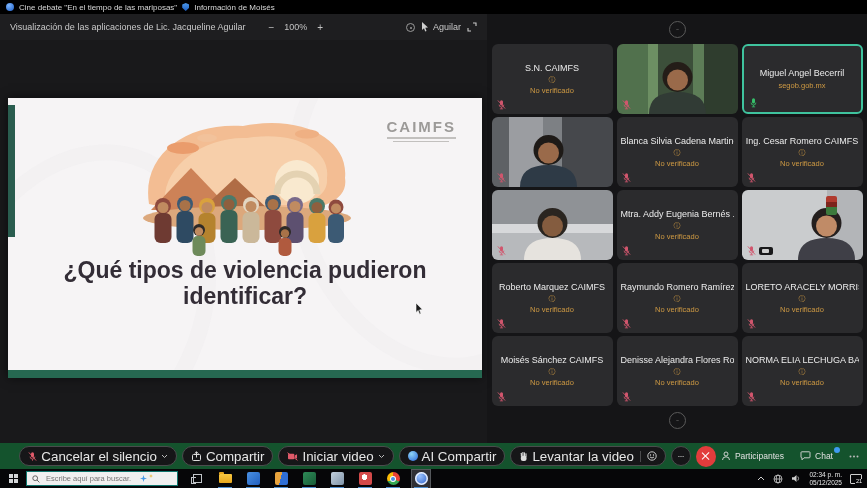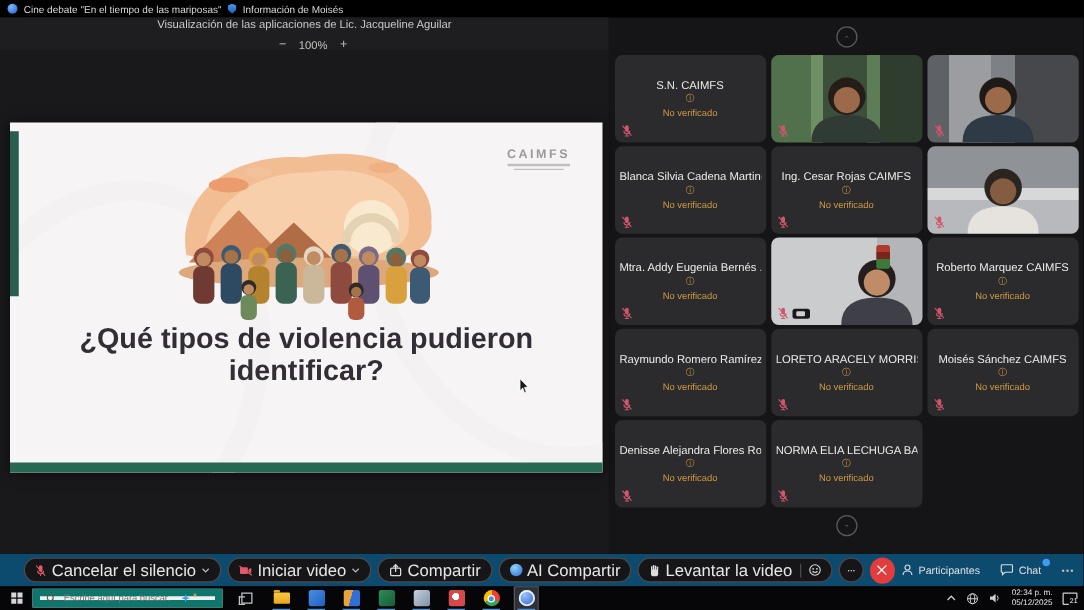--- a/index.html
+++ b/index.html
@@ -26,39 +26,39 @@
   .win-min{width:7px;height:1px;background:#bdbdbd;}
   .win-max{width:6px;height:6px;border:1px solid #bdbdbd;}
   .win-close{position:relative;width:7px;height:7px;}
   .win-close::before,.win-close::after{content:"";position:absolute;left:3px;top:0;width:1px;height:9px;background:#bdbdbd;}
   .win-close::before{transform:rotate(45deg);} .win-close::after{transform:rotate(-45deg);}
 
   
   .main{display:flex;height:429px;}
   .left-col{width:487px;display:flex;flex-direction:column;background:#1a1a1c;}
   .share-toolbar{height:26px;background:#1e1e20;display:flex;align-items:center;padding:0 10px;
-                 font-size:9px;color:#c9c9c9;gap:6px;flex-direction:column;}
+                 font-size:9px;color:#c9c9c9;gap:6px;}
   .st-title{white-space:nowrap;}
   .zoom-group{display:flex;align-items:center;gap:7px;margin-left:14px;color:#c2c2c2;}
   .zoom-btn{padding:0 3px;font-size:10px;color:#c2c2c2;}
   .st-spacer{flex:1;}
   .tool-ic{display:flex;align-items:center;gap:4px;color:#c9c9c9;}
   .ring-ic{width:9px;height:9px;border:1px solid #9a9a9a;border-radius:50%;position:relative;}
   .ring-ic::after{content:"";position:absolute;left:3px;top:3px;width:2px;height:2px;background:#9a9a9a;border-radius:50%;}
 
   .stage{flex:1;position:relative;background:#19191b;}
   .slide{position:absolute;left:8px;top:58px;width:474px;height:280px;background:#f6f4f5;overflow:hidden;
          box-shadow:0 0 10px rgba(0,0,0,.55);}
   .wm{position:absolute;border:16px solid #efedf0;border-radius:50%;opacity:.5;}
   .wm1{width:260px;height:340px;left:-60px;top:40px;transform:rotate(25deg);}
   .wm2{width:280px;height:360px;right:-90px;top:-80px;transform:rotate(-20deg);}
   .green-side{position:absolute;left:0;top:7px;width:7px;height:132px;background:#2a5d4f;}
   .green-bottom{position:absolute;left:0;bottom:0;width:100%;height:8px;background:#266851;}
   .caimfs{position:absolute;right:26px;top:20px;text-align:center;color:#9c9a98;font-weight:bold;
-          font-size:10px;letter-spacing:2px;}
+          font-size:15px;letter-spacing:2px;}
   .caimfs .l1,.caimfs .l2{height:1.5px;background:#c2c0be;margin-top:2px;}
   .caimfs .l2{width:80%;margin-left:10%;}
   .illus{position:absolute;left:127px;top:8px;width:220px;height:150px;}
   .slide-title{position:absolute;left:0;right:0;top:160px;text-align:center;font-size:23px;font-weight:800;
                color:#332d36;line-height:1.12;padding:0 30px;}
   .year-badge{position:absolute;left:16px;bottom:18px;display:flex;align-items:center;gap:5px;}
   .yb-text{color:#8c2f39;line-height:1;}
   .yb-year{font-size:15px;font-weight:800;letter-spacing:1px;}
   .yb-small{font-size:5.5px;margin:1px 0;}
   .yb-line{font-size:9px;font-weight:bold;}
@@ -92,21 +92,21 @@
   .v-office-light{--hair:#2a2520;--head:#845c3f;--body:#e6e3de;
     background:linear-gradient(180deg,#8f9296 0 48%,#d7d8da 48% 62%,#b7b9bc 62%);}
   .v-room-bright{--hair:#241f1e;--head:#c08b67;--body:#3f3f47;
     background:linear-gradient(90deg,#caccce 0 70%,#b3b5b8 70%);}
   .v-room-bright .sil{transform:translateX(24px);}
   .v-room-bright::before{content:"";position:absolute;right:26px;top:6px;width:11px;height:19px;
     background:linear-gradient(#b03a2e 0 30%,#7c241c 30% 60%,#3c7a3c 60%);border-radius:2px;z-index:1;}
   .v-office-dark .sil{transform:translateX(-4px);}
 
   
-  .controlbar{height:26px;background:#0c4a6e;display:flex;align-items:center;padding:0 8px;gap:5px;font-size:8.5px;}
+  .controlbar{height:26px;background:#14532d;display:flex;align-items:center;padding:0 8px;gap:5px;font-size:8.5px;}
   .cb-spacer{width:160px;}
   .pill{display:flex;align-items:center;gap:4px;height:20px;padding:0 8px;border:1px solid #4b4b4d;
         border-radius:10px;background:#161618;color:#e6e6e6;white-space:nowrap;}
   .pill .divider{width:1px;height:11px;background:#4b4b4d;margin:0 2px;}
   .more-circle{width:20px;height:20px;border:1px solid #4b4b4d;border-radius:50%;background:#161618;
                display:flex;align-items:center;justify-content:center;}
   .end-btn{width:21px;height:21px;border-radius:50%;background:#e23c3c;display:flex;align-items:center;
            justify-content:center;border:none;}
   .end-x{position:relative;width:8px;height:8px;}
   .end-x::before,.end-x::after{content:"";position:absolute;left:3.5px;top:-1px;width:1.4px;height:10px;background:#fff;}
@@ -114,21 +114,21 @@
   .cb-right{margin-left:auto;display:flex;align-items:center;gap:16px;color:#e0e0e0;}
   .cb-item{display:flex;align-items:center;gap:4px;}
   .chat-wrap{position:relative;}
   .chat-dot{position:absolute;top:-4px;right:-7px;width:6px;height:6px;border-radius:50%;background:#3f9bf0;}
 
   
   .taskbar{height:19px;background:#060608;display:flex;align-items:center;}
   .start{width:26px;height:19px;display:flex;align-items:center;justify-content:center;}
   .win-logo{display:grid;grid-template-columns:4px 4px;grid-template-rows:4px 4px;gap:1px;}
   .win-logo span{background:#d4d6d8;}
-  .searchbox{width:152px;height:15px;background:#f0f0f0;border:6px solid #0f766e;display:flex;align-items:center;
+  .searchbox{width:152px;height:15px;background:#f0f0f0;border:1px solid #0f766e;display:flex;align-items:center;
              gap:4px;padding:0 5px;}
   .searchbox input{border:none;background:transparent;outline:none;font-size:7.5px;color:#444;width:92px;
                    font-family:"Liberation Sans",sans-serif;}
   .spark{display:inline-block;width:7px;height:7px;background:#4a9be8;
          clip-path:polygon(50% 0,62% 38%,100% 50%,62% 62%,50% 100%,38% 62%,0 50%,38% 38%);}
   .spark.s2{width:4px;height:4px;background:#e8b73a;margin-left:-2px;margin-top:-5px;}
   .tb-apps{display:flex;align-items:center;gap:10px;margin-left:10px;}
   .tb-app{position:relative;width:18px;height:18px;display:flex;align-items:center;justify-content:center;}
   .tb-app.running::after{content:"";position:absolute;bottom:-1px;left:2px;right:2px;height:2px;background:#4f8fd0;}
   .tb-app.active-app{background:#303034;outline:1px solid #55585c;}
@@ -317,20 +317,36 @@
 
     <svg class="mic mic-muted" viewBox="0 0 12 14">
       <rect x="4" y="1.2" width="4" height="7" rx="2" fill="currentColor"></rect>
       <path d="M2.8 7.2a3.2 3.2 0 0 0 6.4 0" fill="none" stroke="currentColor" stroke-width="1.1"></path>
       <line x1="6" y1="10.6" x2="6" y2="12.6" stroke="currentColor" stroke-width="1.1"></line>
       <line x1="3.8" y1="12.8" x2="8.2" y2="12.8" stroke="currentColor" stroke-width="1.1"></line>
       <line class="slash" x1="1.2" y1="1.6" x2="10.8" y2="12.4" stroke="currentColor" stroke-width="1.2"></line>
     </svg>
 
   </div>
+          <div class="tile t-name active">
+
+    <div class="p-name">Miguel Angel Becerril</div>
+    <div class="p-sub">
+
+      <span class="sub-text">segob.gob.mx</span>
+    </div>
+    <svg class="mic mic-on" viewBox="0 0 12 14">
+      <rect x="4" y="1.2" width="4" height="7" rx="2" fill="currentColor"></rect>
+      <path d="M2.8 7.2a3.2 3.2 0 0 0 6.4 0" fill="none" stroke="currentColor" stroke-width="1.1"></path>
+      <line x1="6" y1="10.6" x2="6" y2="12.6" stroke="currentColor" stroke-width="1.1"></line>
+      <line x1="3.8" y1="12.8" x2="8.2" y2="12.8" stroke="currentColor" stroke-width="1.1"></line>
+      <line class="slash" x1="1.2" y1="1.6" x2="10.8" y2="12.4" stroke="currentColor" stroke-width="1.2"></line>
+    </svg>
+
+  </div>
           <div class="tile t-video v-office-dark">
     <svg class="sil" viewBox="0 0 121 70" preserveAspectRatio="none">
       <circle class="sil-hair" cx="60.5" cy="33" r="15"></circle>
       <circle class="sil-head" cx="60.5" cy="36" r="10.5"></circle>
       <path class="sil-body" d="M32 70 Q32 48 60.5 48 Q89 48 89 70 Z"></path>
     </svg>
 
     <svg class="mic mic-muted" viewBox="0 0 12 14">
       <rect x="4" y="1.2" width="4" height="7" rx="2" fill="currentColor"></rect>
       <path d="M2.8 7.2a3.2 3.2 0 0 0 6.4 0" fill="none" stroke="currentColor" stroke-width="1.1"></path>
@@ -351,21 +367,21 @@
       <rect x="4" y="1.2" width="4" height="7" rx="2" fill="currentColor"></rect>
       <path d="M2.8 7.2a3.2 3.2 0 0 0 6.4 0" fill="none" stroke="currentColor" stroke-width="1.1"></path>
       <line x1="6" y1="10.6" x2="6" y2="12.6" stroke="currentColor" stroke-width="1.1"></line>
       <line x1="3.8" y1="12.8" x2="8.2" y2="12.8" stroke="currentColor" stroke-width="1.1"></line>
       <line class="slash" x1="1.2" y1="1.6" x2="10.8" y2="12.4" stroke="currentColor" stroke-width="1.2"></line>
     </svg>
 
   </div>
           <div class="tile t-name">
 
-    <div class="p-name">Ing. Cesar Rojas CAIMFS</div>
+    <div class="p-name">Ing. Cesar Romero CAIMFS</div>
     <div class="p-sub">
       <span class="info-glyph">ⓘ</span>
       <span class="sub-text">No verificado</span>
     </div>
     <svg class="mic mic-muted" viewBox="0 0 12 14">
       <rect x="4" y="1.2" width="4" height="7" rx="2" fill="currentColor"></rect>
       <path d="M2.8 7.2a3.2 3.2 0 0 0 6.4 0" fill="none" stroke="currentColor" stroke-width="1.1"></path>
       <line x1="6" y1="10.6" x2="6" y2="12.6" stroke="currentColor" stroke-width="1.1"></line>
       <line x1="3.8" y1="12.8" x2="8.2" y2="12.8" stroke="currentColor" stroke-width="1.1"></line>
       <line class="slash" x1="1.2" y1="1.6" x2="10.8" y2="12.4" stroke="currentColor" stroke-width="1.2"></line>
@@ -537,38 +553,38 @@
         <line x1="6" y1="10.6" x2="6" y2="12.6" stroke="currentColor" stroke-width="1.1"></line>
         <line x1="1.2" y1="1.6" x2="10.8" y2="12.4" stroke="currentColor" stroke-width="1.2"></line>
       </svg>
       <span>Cancelar el silencio</span>
       <svg width="7" height="5" viewBox="0 0 7 5">
           <path d="M1 1 L3.5 3.5 L6 1" fill="none" stroke="#bbb" stroke-width="1"></path>
         </svg>
     </button>
 
     <button class="pill">
+      <svg width="11" height="11" viewBox="0 0 11 11">
+        <rect x="1.5" y="3.5" width="8" height="6" rx="1" fill="none" stroke="#ddd" stroke-width="1"></rect>
+        <line x1="5.5" y1="6.5" x2="5.5" y2="0.8" stroke="#ddd" stroke-width="1"></line>
+        <path d="M3.6 2.7 L5.5 0.8 L7.4 2.7" fill="none" stroke="#ddd" stroke-width="1"></path>
+      </svg>
+      <span>Compartir</span>
+    </button>
+
+    <button class="pill">
       <svg width="11" height="9" viewBox="0 0 12 10">
         <rect x="1" y="2" width="7" height="6" rx="1" fill="#e05a6a"></rect>
         <path d="M8.5 4 L11 2.5 V7.5 L8.5 6 Z" fill="#e05a6a"></path>
         <line x1="0.5" y1="0.8" x2="11.5" y2="9.2" stroke="#e05a6a" stroke-width="1.1"></line>
       </svg>
       <span>Iniciar video</span>
       <svg width="7" height="5" viewBox="0 0 7 5">
           <path d="M1 1 L3.5 3.5 L6 1" fill="none" stroke="#bbb" stroke-width="1"></path>
         </svg>
-    </button>
-
-    <button class="pill">
-      <svg width="11" height="11" viewBox="0 0 11 11">
-        <rect x="1.5" y="3.5" width="8" height="6" rx="1" fill="none" stroke="#ddd" stroke-width="1"></rect>
-        <line x1="5.5" y1="6.5" x2="5.5" y2="0.8" stroke="#ddd" stroke-width="1"></line>
-        <path d="M3.6 2.7 L5.5 0.8 L7.4 2.7" fill="none" stroke="#ddd" stroke-width="1"></path>
-      </svg>
-      <span>Compartir</span>
     </button>
 
     <button class="pill">
       <span style="width:10px;height:10px;border-radius:50%;background:radial-gradient(circle at 35% 30%,#8fd4f5,#2a66d9);display:inline-block"></span>
       <span>AI Compartir</span>
     </button>
 
     <button class="pill">
       <svg width="9" height="11" viewBox="0 0 10 11">
         <g fill="#ddd">

